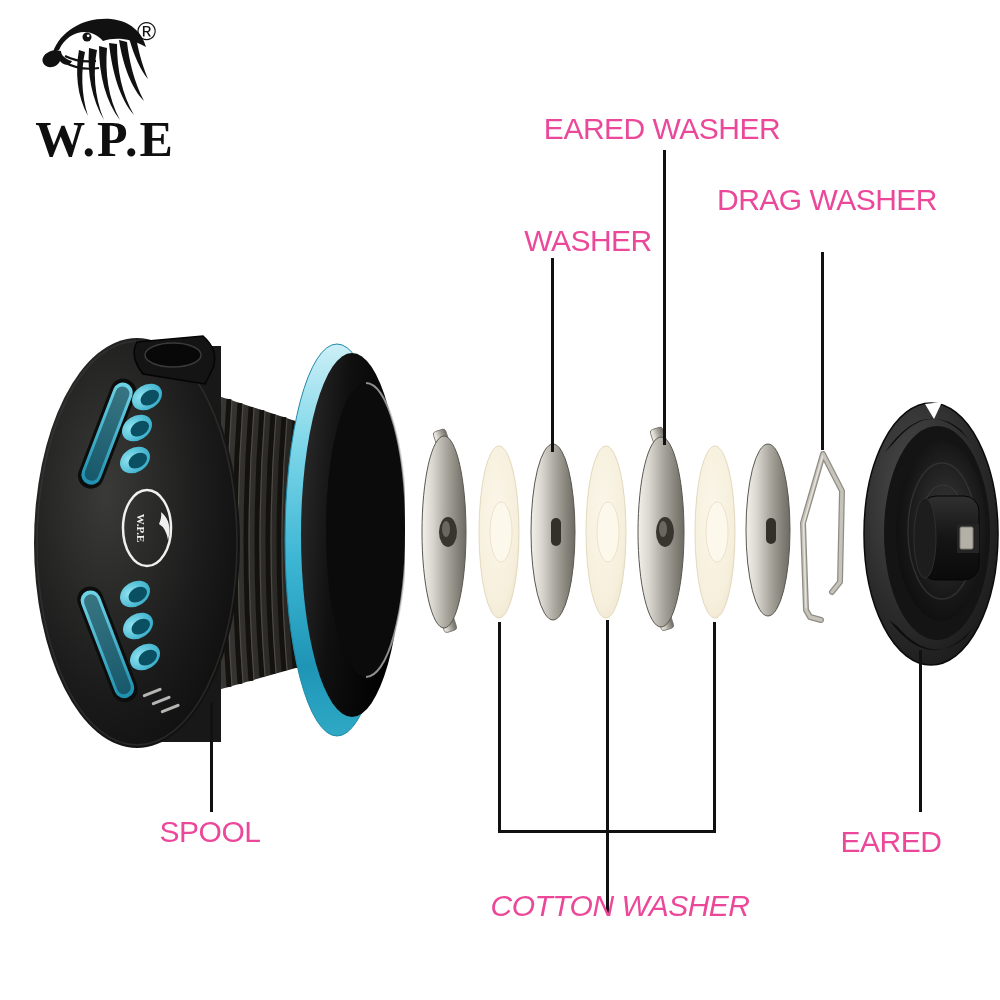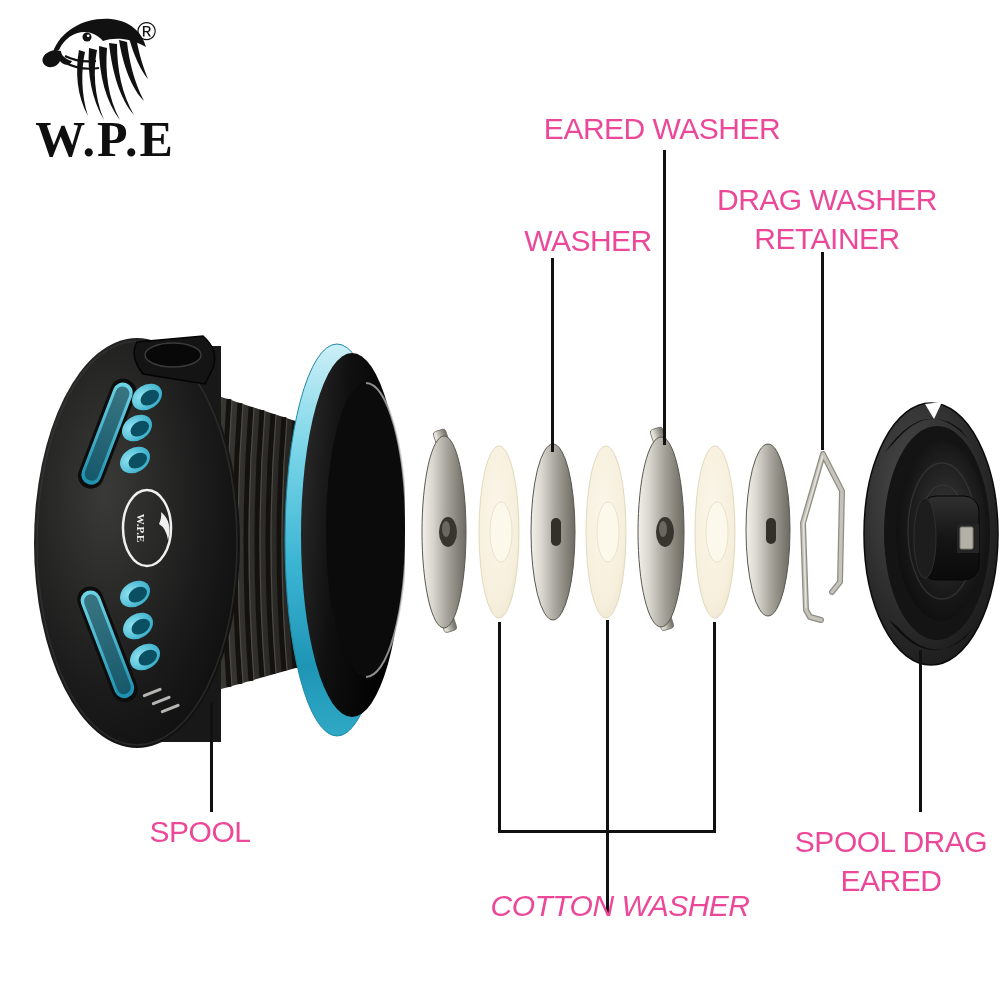--- a/index.html
+++ b/index.html
@@ -260,22 +260,20 @@
   <div class="lead" style="left:919px;top:650px;width:3px;height:162px;"></div>
   <div class="lead" style="left:498px;top:622px;width:3px;height:211px;"></div>
   <div class="lead" style="left:606px;top:620px;width:3px;height:293px;"></div>
   <div class="lead" style="left:713px;top:622px;width:3px;height:211px;"></div>
   <div class="lead" style="left:498px;top:830px;width:218px;height:3px;"></div>
 
   <div class="label" style="left:662px;top:109px;">EARED WASHER</div>
   <div class="label" style="left:588px;top:221px;">WASHER</div>
   <div class="label" style="left:827px;top:168px;margin-top:12px;">
     <div>DRAG WASHER</div>
-    <div>RETAINER</div>
   </div>
-  <div class="label" style="left:200px;top:812px;">SPOOL</div>
+  <div class="label" style="left:210px;top:812px;">SPOOL</div>
   <div class="label" style="left:620px;top:886px;font-style:italic;">COTTON WASHER</div>
   <div class="label" style="left:891px;top:822px;">
-    <div>SPOOL DRAG</div>
     <div>EARED</div>
   </div>
 
 </div>
 
 </body></html>

